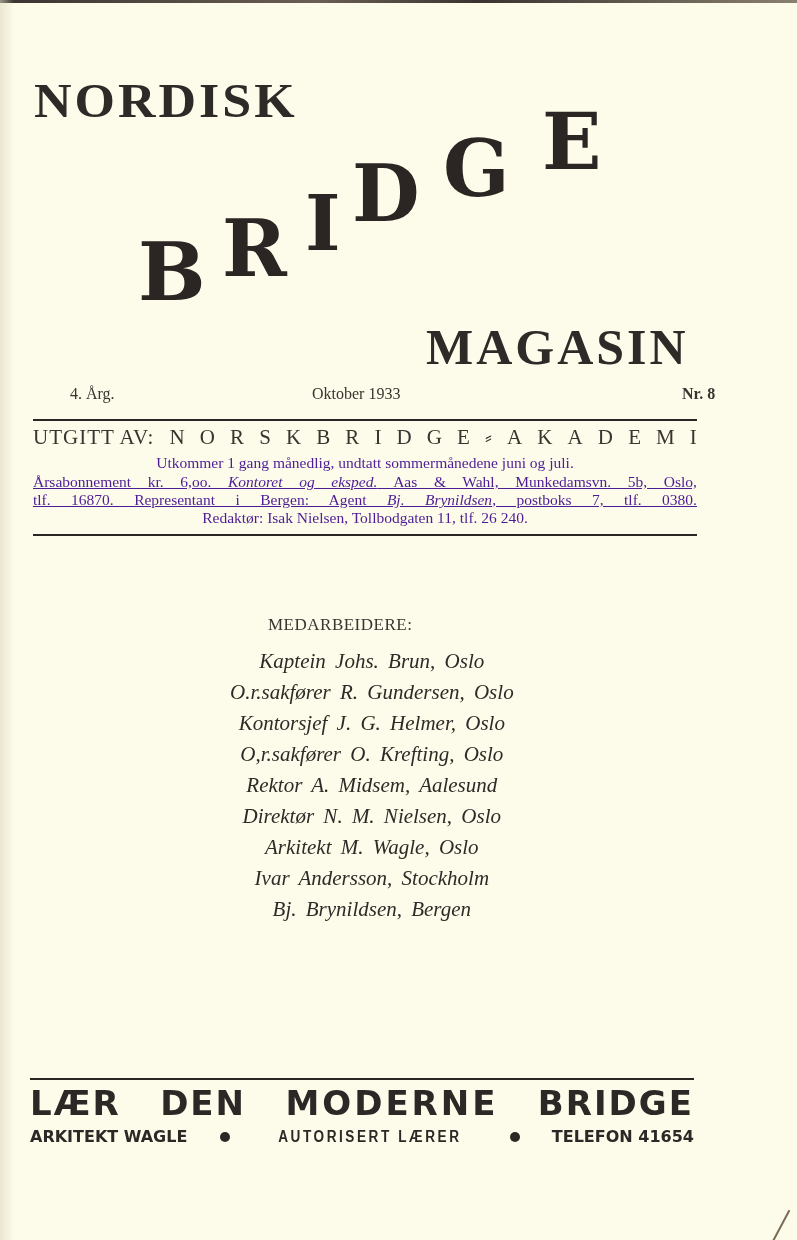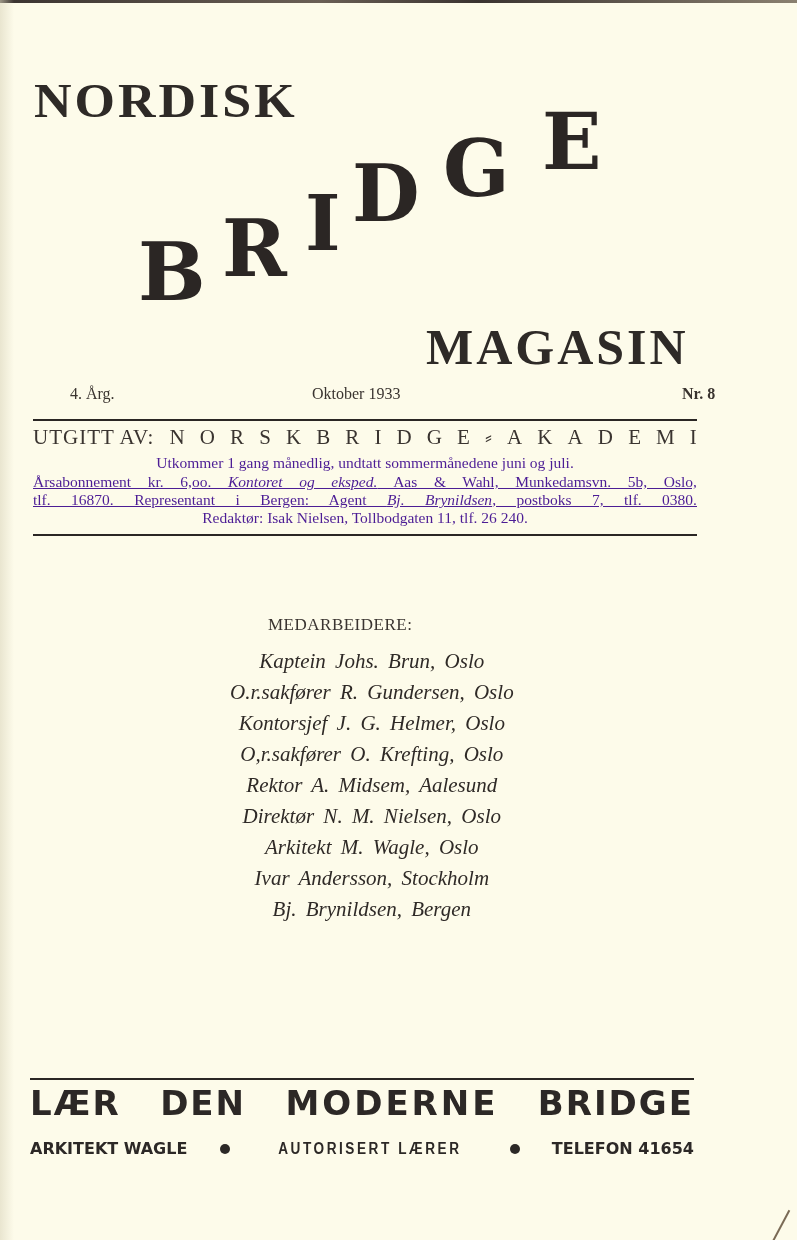--- a/index.html
+++ b/index.html
@@ -57,21 +57,20 @@
     }
     .ad-title {
       left: 30px; top: 1083px; width: 664px; font-family: "DejaVu Sans", sans-serif;
       font-weight: bold; font-size: 34px; color: #2c2826; letter-spacing: 2px;
       display: flex; justify-content: space-between;
     }
     .ad-sub {
       left: 30px; top: 1127px; width: 664px; font-family: "DejaVu Sans", sans-serif;
       font-size: 16px; color: #2c2826; display: flex; justify-content: space-between;
       align-items: center;
-      margin-top: 12px;
     }
     .ad-sub .bold { font-weight: bold; }
     .ad-sub .spaced { font-weight: bold; letter-spacing: 3px; font-family: "Liberation Sans", sans-serif; font-size: 16px; transform: scaleX(0.85); }
     .bullet-dot {
       display: inline-block; width: 10px; height: 10px; border-radius: 50%; background: #2c2826;
     }
     .corner-crease {
       position: absolute; left: 779px; top: 1208px; width: 2px; height: 40px;
       background: #7a6a55; transform: rotate(28deg);
     }

